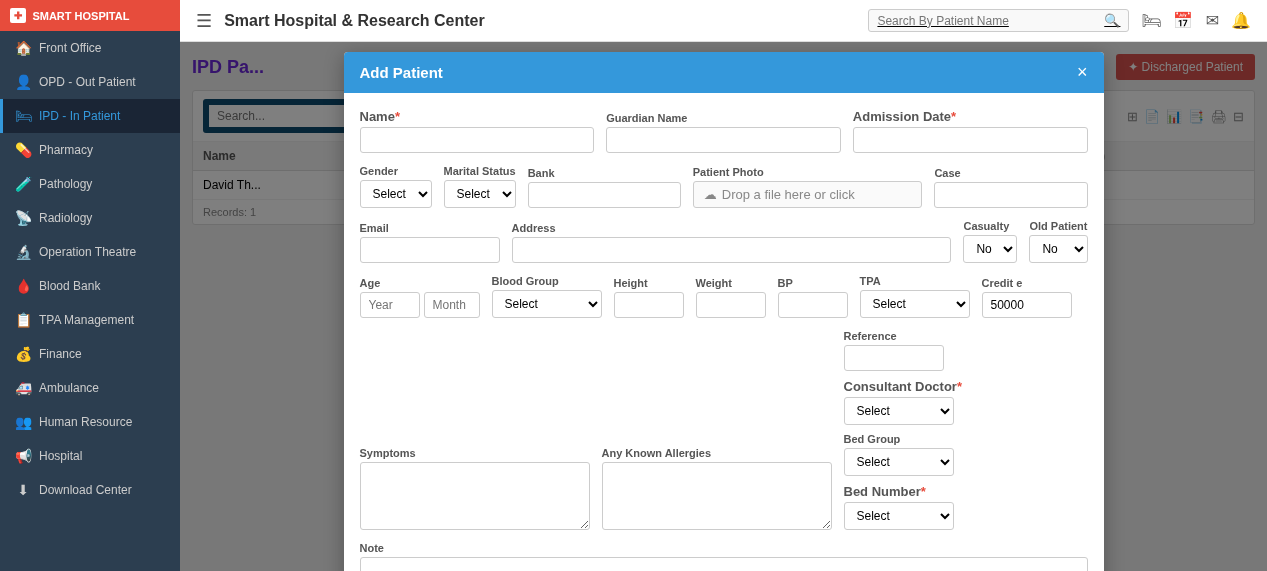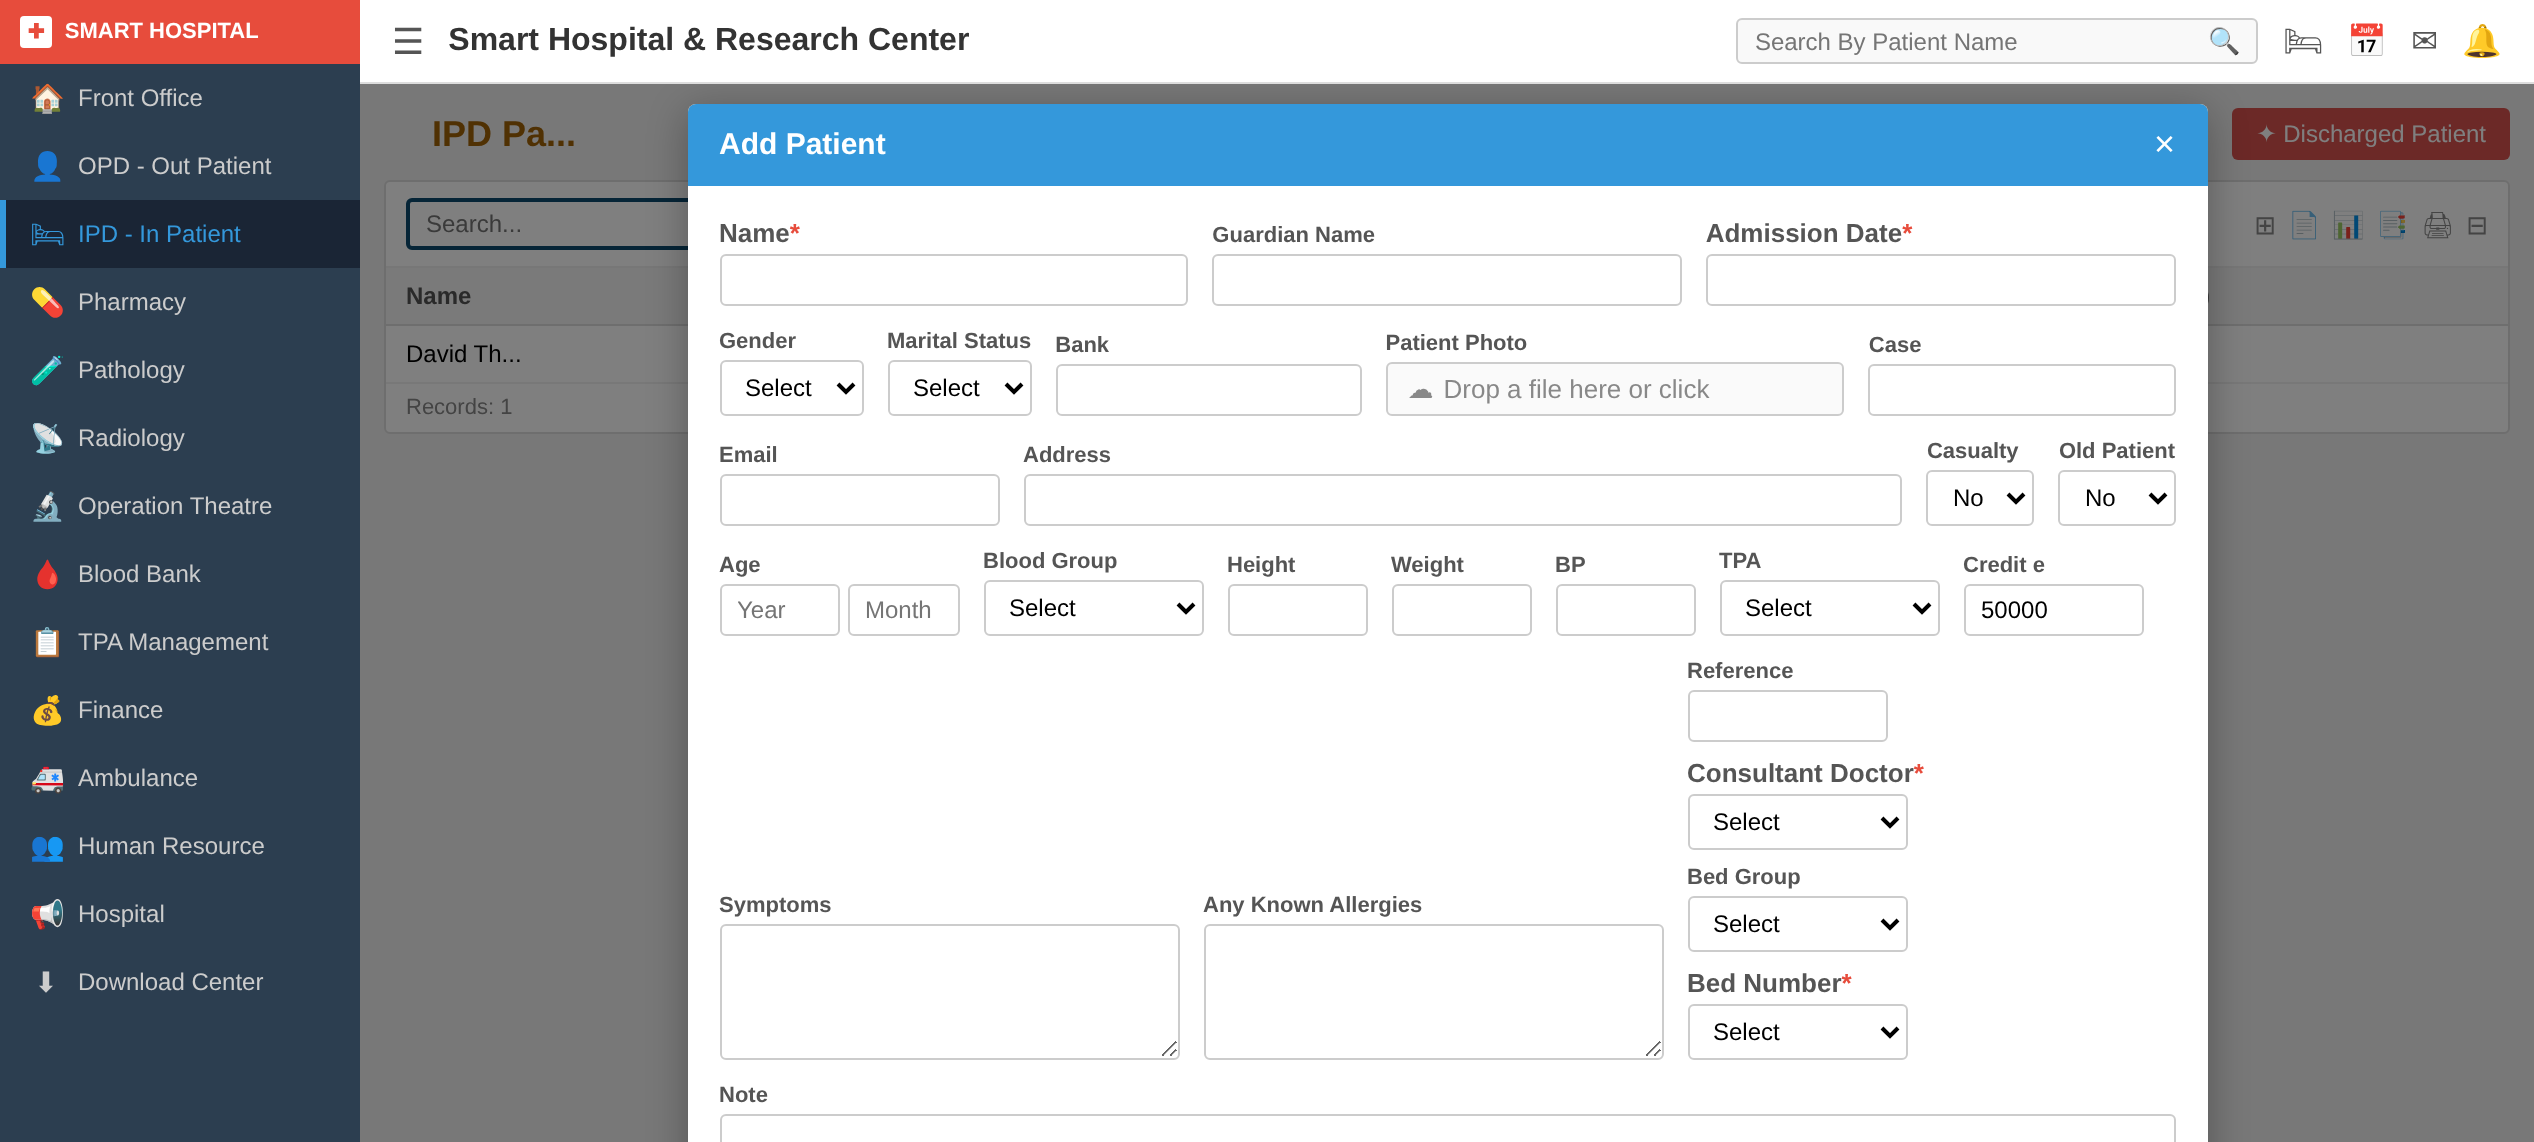--- a/index.html
+++ b/index.html
@@ -59,38 +59,39 @@
     .topbar-hamburger { font-size: 18px; color: #555; cursor: pointer; }
     .topbar-title { font-size: 16px; font-weight: bold; color: #333; flex: 1; }
     .topbar-search {
       display: flex;
       align-items: center;
       border: 1px solid #ccc;
       border-radius: 3px;
       padding: 3px 8px;
       background: #f9f9f9;
       width: 261px;
+      text-decoration: underline;
     }
     .topbar-search input { border: none; background: transparent; outline: none; font-size: 12px; flex: 1; }
     .topbar-icons { display: flex; gap: 12px; align-items: center; color: #555; }
     .topbar-icon { font-size: 16px; cursor: pointer; }
 
     .content-area { flex: 1; padding: 12px; position: relative; overflow: hidden; }
 
     
     .page-header { display: flex; justify-content: space-between; align-items: center; margin-bottom: 10px; }
-    .page-title { font-size: 18px; font-weight: bold; color: #a16207; margin-left: 24px; }
+    .page-title { font-size: 18px; font-weight: bold; color: #6d28d9; }
     .header-btns { display: flex; gap: 17px; }
     .btn-add { background: #5cb85c; color: #fff; border: none; padding: 6px 12px; border-radius: 3px; cursor: pointer; font-size: 12px; }
     .btn-discharged { background: #d9534f; color: #fff; border: none; padding: 6px 12px; border-radius: 3px; cursor: pointer; font-size: 12px; }
 
     
     .table-area { background: #fff; border: 1px solid #ddd; border-radius: 3px; }
     .table-toolbar { padding: 8px 10px; border-bottom: 1px solid #eee; display: flex; justify-content: space-between; align-items: center; }
-    .table-search input { border: 2px solid #0c4a6e; padding: 4px 8px; border-radius: 3px; font-size: 12px; }
+    .table-search input { border: 6px solid #0c4a6e; padding: 4px 8px; border-radius: 3px; font-size: 12px; }
     table { width: 100%; border-collapse: collapse; }
     th { background: #f5f5f5; border-bottom: 1px solid #ddd; padding: 7px 10px; text-align: left; font-size: 12px; color: #555; }
     td { padding: 7px 10px; border-bottom: 1px solid #f0f0f0; font-size: 12px; }
     .records-info { font-size: 11px; color: #888; padding: 6px 10px; }
 
     
     .modal-overlay {
       position: absolute;
       top: 0; left: 0; right: 0; bottom: 0;
       background: rgba(0,0,0,0.5);

